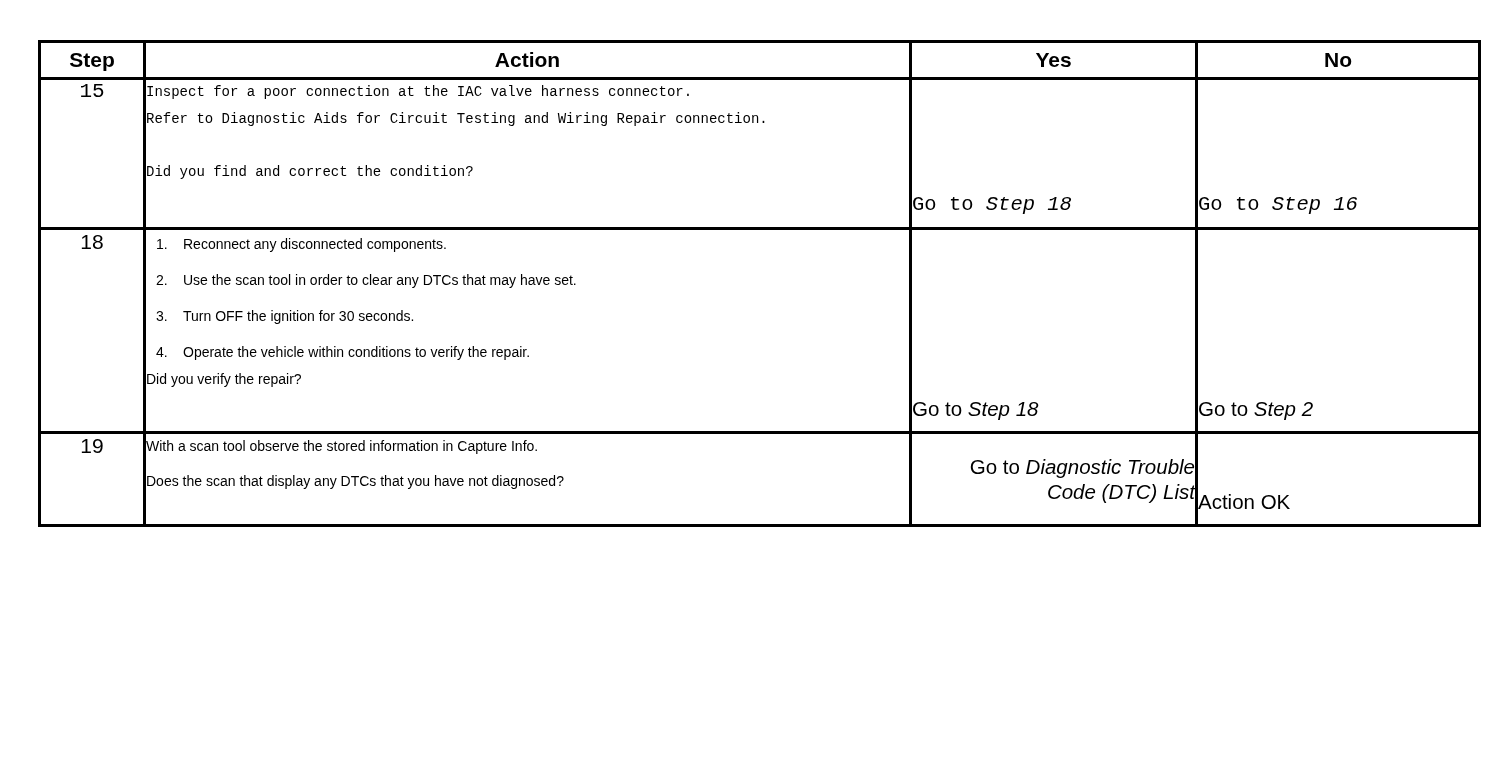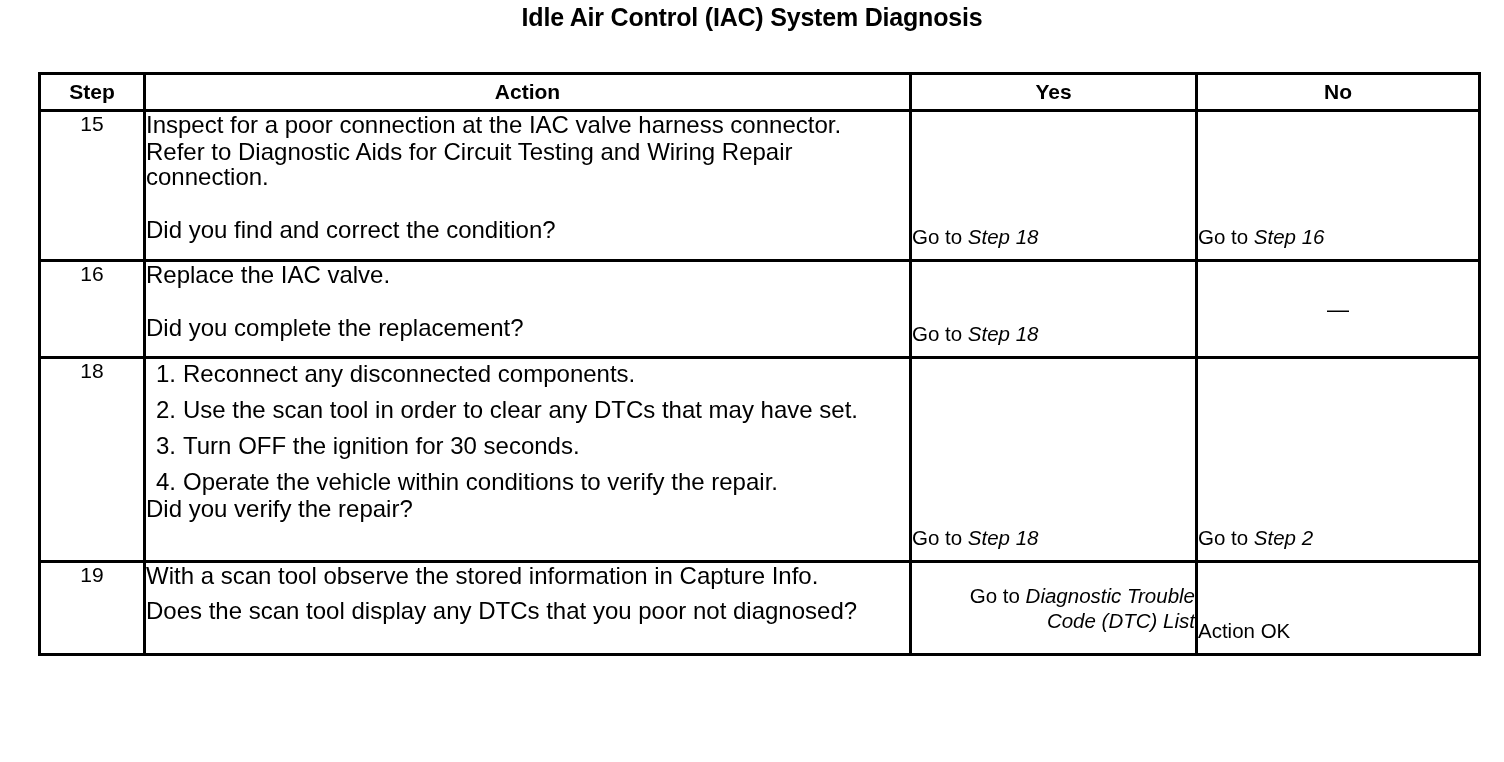--- a/index.html
+++ b/index.html
@@ -30,21 +30,20 @@
     letter-spacing: -0.2px;
     line-height: 30px;
   }
   table.diag {
     position: absolute;
     left: 38px;
     top: 40px;
     width: 1440px;
     border-collapse: collapse;
     table-layout: fixed;
-    margin-top: 32px;
   }
   table.diag td, table.diag th {
     border: 3px solid #000;
     padding: 0;
     vertical-align: top;
     font-weight: normal;
   }
   
   col.c-step   { width: 105px; }
   col.c-action { width: 766px; }
@@ -62,21 +61,21 @@
 
   
   td.step {
     text-align: center;
     vertical-align: middle;
     font-size: 21px;
   }
   
   td.action {
     padding: 6px 8px 6px 10px;
-    font-size: 24px;
+    font-size: 14px;
     line-height: 25px;
   }
   td.action p {
     margin: 0 0 0 0;
   }
   td.action p + p { margin-top: 2px; }
   .spacer-lg { height: 28px; }
   .spacer-sm { height: 10px; }
 
   
@@ -118,32 +117,31 @@
   }
   td.ans.block-mid {
     vertical-align: middle;
     text-align: right;
     padding-left: 28px;
   }
   .ital { font-style: italic; }
   .dash { font-size: 22px; }
 
   
-  tr.r15 { height: 150px; }
+  tr.r15 { height: 150px; font-family: Liberation Mono, monospace; }
   tr.r16 { height: 97px; }
   tr.r17 { height: 98px; }
   tr.r18 { height: 204px; }
   tr.r19 { height: 93px; }
 </style>
 </head>
 <body>
 
 <div class="page">
 
-  <div class="doc-title">Idle Air Control (IAC) System Diagnosis</div>
 
   <table class="diag">
     <colgroup>
       <col class="c-step">
       <col class="c-action">
       <col class="c-yes">
       <col class="c-no">
     </colgroup>
     <thead>
       <tr class="hdr">
@@ -164,34 +162,20 @@
           <p>Did you find and correct the condition?</p>
         </td>
         <td class="ans center-bottom">
           <span>Go to </span><span class="ital">Step 18</span>
         </td>
         <td class="ans center-bottom">
           <span>Go to </span><span class="ital">Step 16</span>
         </td>
       </tr>
 
-      <tr class="r16">
-        <td class="step">16</td>
-        <td class="action">
-          <p>Replace the IAC valve.</p>
-          <div class="spacer-lg"></div>
-          <p>Did you complete the replacement?</p>
-        </td>
-        <td class="ans center-bottom">
-          <span>Go to </span><span class="ital">Step 18</span>
-        </td>
-        <td class="ans center-mid">
-          <span class="dash">—</span>
-        </td>
-      </tr>
 
 
       <tr class="r18">
         <td class="step">18</td>
         <td class="action">
           <ol class="steps">
             <li>Reconnect any disconnected components.</li>
             <li>Use the scan tool in order to clear any DTCs that may have set.</li>
             <li>Turn OFF the ignition for 30 seconds.</li>
             <li>Operate the vehicle within conditions to verify the repair.</li>
@@ -204,21 +188,21 @@
         <td class="ans center-bottom">
           <span>Go to </span><span class="ital">Step 2</span>
         </td>
       </tr>
 
       <tr class="r19">
         <td class="step">19</td>
         <td class="action">
           <p>With a scan tool observe the stored information in Capture Info.</p>
           <div class="spacer-sm"></div>
-          <p>Does the scan tool display any DTCs that you poor not diagnosed?</p>
+          <p>Does the scan that display any DTCs that you have not diagnosed?</p>
         </td>
         <td class="ans block-mid">
           <span>Go to </span><span class="ital">Diagnostic Trouble Code (DTC) List</span>
         </td>
         <td class="ans center-bottom">
           <span>Action OK</span>
         </td>
       </tr>
 
     </tbody>

